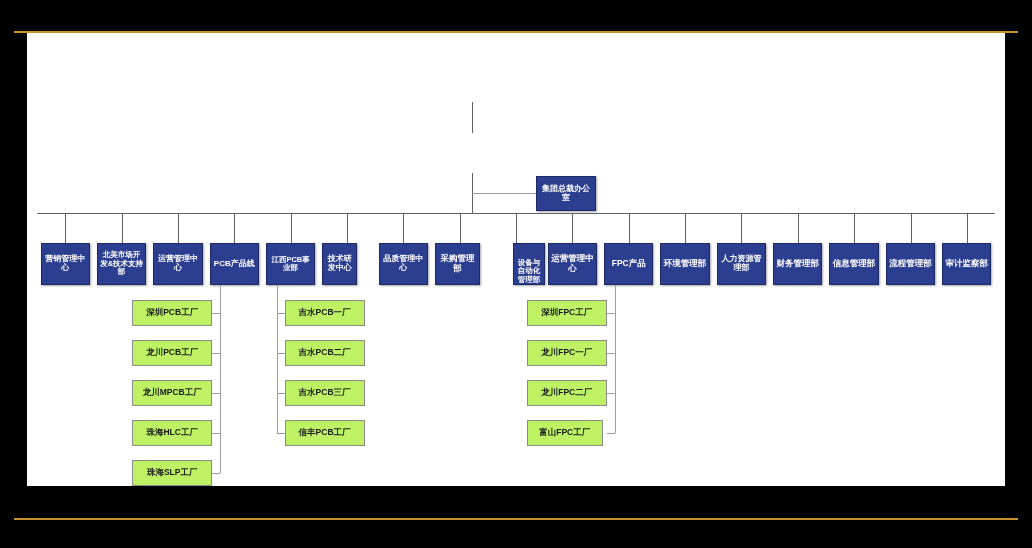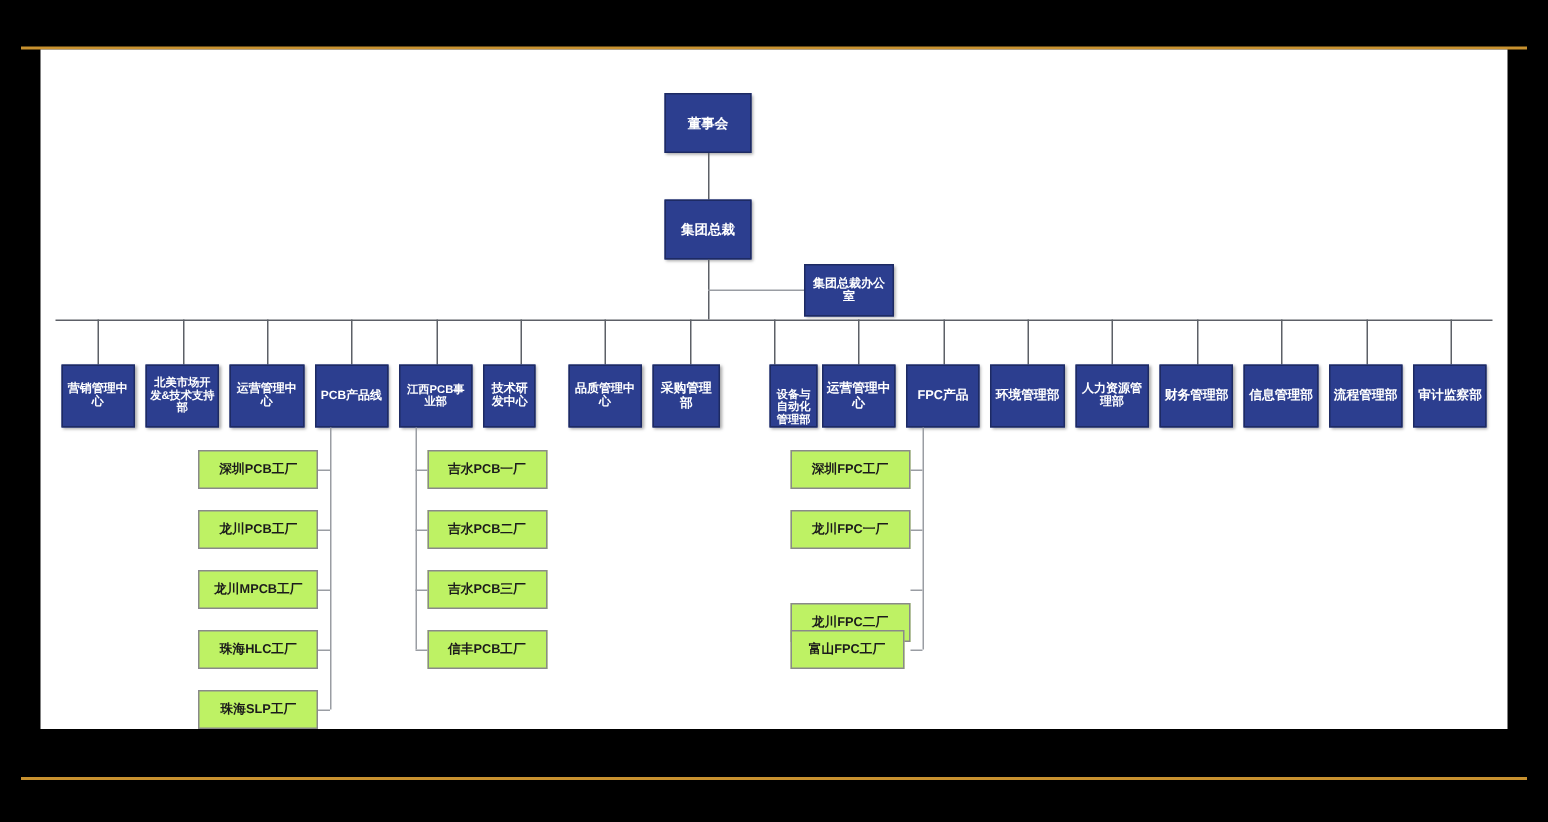--- a/index.html
+++ b/index.html
@@ -38,29 +38,23 @@
 </style>
 </head>
 <body>
 
 <div id="frame">
   <div id="gold-top"></div>
   <div id="gold-bottom"></div>
 
   <div id="canvas">
 
-    <div class="node blue" style="left:416px;top:29px;width:58px;height:40px;font-size:9px;">
-      <span>董事会</span>
-    </div>
 
     <div class="ln lnv" style="left:445px;top:69px;height:31px;"></div>
 
-    <div class="node blue" style="left:416px;top:100px;width:58px;height:40px;font-size:9px;">
-      <span>集团总裁</span>
-    </div>
 
     <div class="ln lnv" style="left:445px;top:140px;height:40px;"></div>
 
     <div class="ln lnh lngray" style="left:445px;top:160px;width:64px;"></div>
 
     <div class="node blue" style="left:509px;top:143px;width:60px;height:35px;font-size:8px;">
       <span>集团总裁办公室</span>
     </div>
 
     <div class="ln lnh" id="dept-bus" style="left:10px;top:180px;width:958px;"></div>
@@ -183,21 +177,21 @@
     <div id="fpc-tree">
         <div class="ln lnv" style="left: 587.7px; top: 252px; height: 148px; background: rgb(154, 157, 163);"></div>
         <div class="node white" style="left: 499.7px; top: 267px; width: 80px; height: 26px; font-size: 8.5px;">
           <span>深圳FPC工厂</span>
         </div>
         <div class="ln lnh" style="left: 579.7px; top: 280px; width: 8px; background: rgb(154, 157, 163);"></div>
         <div class="node white" style="left: 499.7px; top: 307px; width: 80px; height: 26px; font-size: 8.5px;">
           <span>龙川FPC一厂</span>
         </div>
         <div class="ln lnh" style="left: 579.7px; top: 320px; width: 8px; background: rgb(154, 157, 163);"></div>
-        <div class="node white" style="left: 499.7px; top: 347px; width: 80px; height: 26px; font-size: 8.5px; margin-top: 22px;">
+        <div class="node white" style="left: 499.7px; top: 347px; width: 80px; height: 26px; font-size: 8.5px;">
           <span>龙川FPC二厂</span>
         </div>
         <div class="ln lnh" style="left: 579.7px; top: 360px; width: 8px; background: rgb(154, 157, 163);"></div>
         <div class="node white" style="left: 499.7px; top: 387px; width: 76px; height: 26px; font-size: 8.5px;">
           <span>富山FPC工厂</span>
         </div>
         <div class="ln lnh" style="left: 579.7px; top: 400px; width: 8px; background: rgb(154, 157, 163);"></div>
       </div>
   </div>
 </div>

